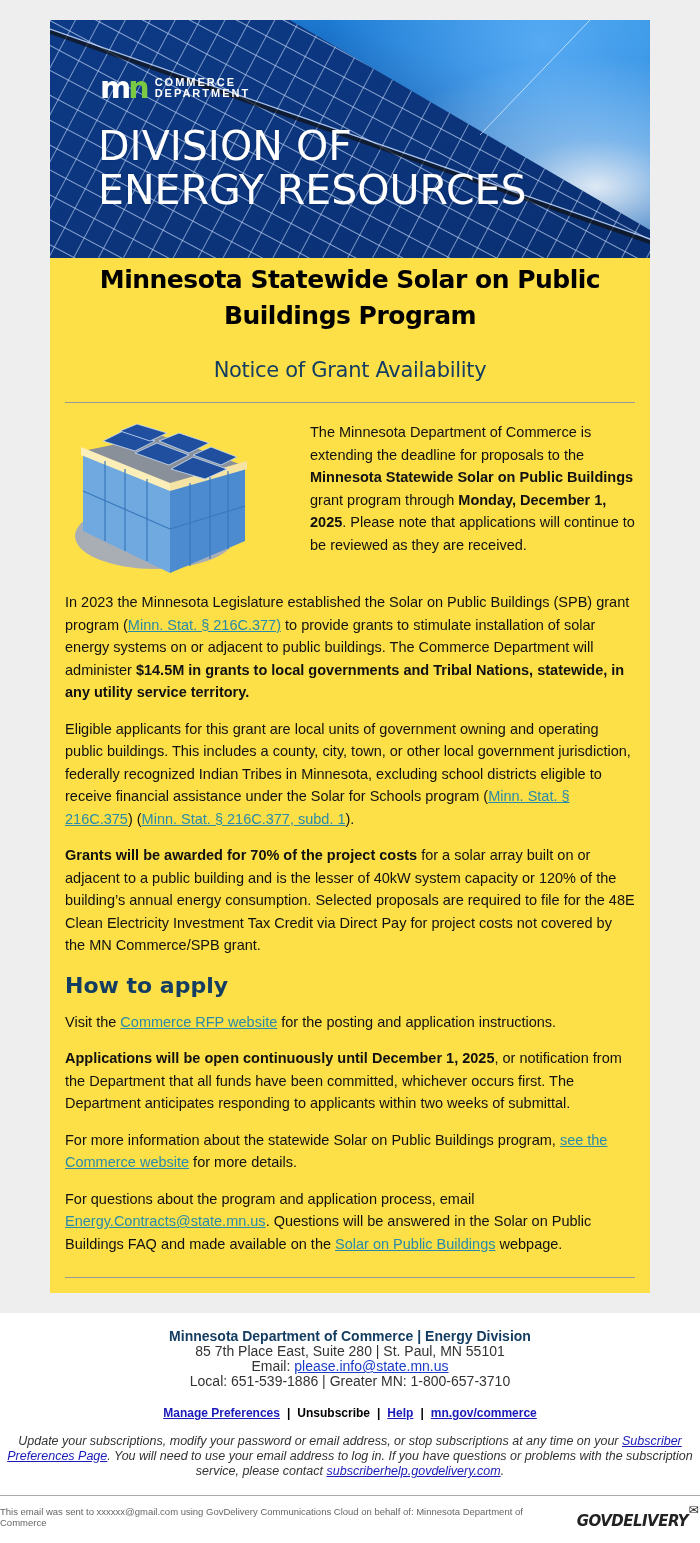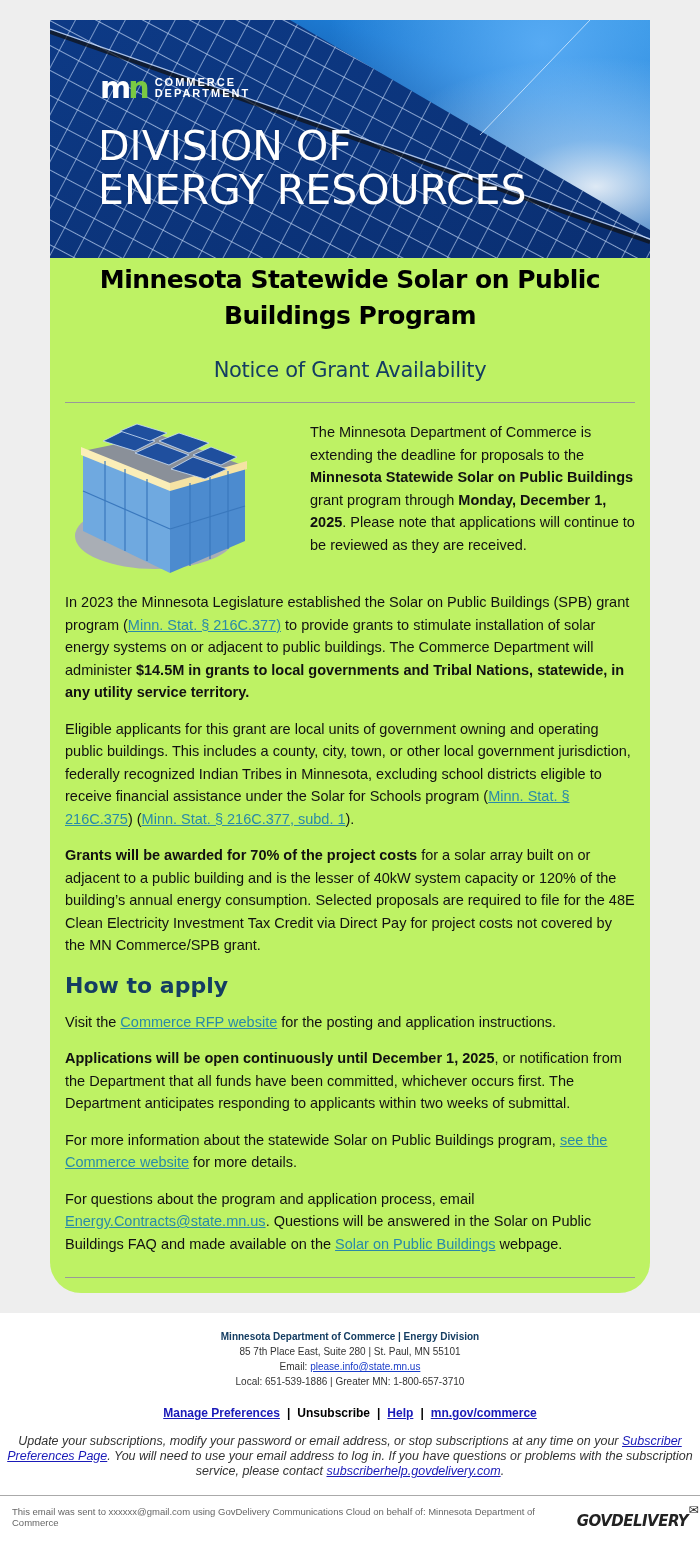--- a/index.html
+++ b/index.html
@@ -18,22 +18,21 @@
     width: 700px;
     height: 1313px;
     position: absolute;
     left: 0; top: 0;
   }
   .card {
     position: absolute;
     left: 50px; top: 20px;
     width: 600px;
     height: 1273px;
-    background: #bef264;
-    border-radius: 31px;
+    background: #fde047;
   }
   
   .banner {
     position: relative;
     width: 600px;
     height: 238px;
     overflow: hidden;
     background: linear-gradient(200deg, #2a8fe0 0%, #1d7bd3 25%, #1559a8 45%, #0c3c86 70%, #082a66 100%);
   }
   .banner .sky {
@@ -126,21 +125,21 @@
 
   
   .footer {
     position: absolute;
     left: 0; top: 1313px;
     width: 700px;
     text-align: center;
   }
   .footer .org {
     margin-top: 16px;
-    font-size: 10px;
+    font-size: 14px;
     line-height: 15px;
     color: #333;
   }
   .footer .org b { color: #143d62; }
   .footer .org a { color: #1a3cc8; text-decoration: underline; }
   .footer .nav {
     margin-top: 17px;
     font-size: 12px;
     font-weight: bold;
     color: #000;
@@ -162,21 +161,20 @@
     justify-content: space-between;
     align-items: flex-start;
     text-align: left;
     padding-top: 10px;
   }
   .footer .bottom .sent {
     font-size: 9.5px;
     line-height: 11px;
     color: #666;
     width: 560px;
-    padding-left: 12px;
   }
   .footer .bottom .gd {
     font-family: "DejaVu Sans", sans-serif;
     font-weight: bold;
     font-style: italic;
     font-size: 15px;
     color: #222;
     margin-right: 12px;
     margin-top: 6px;
     position: relative;

